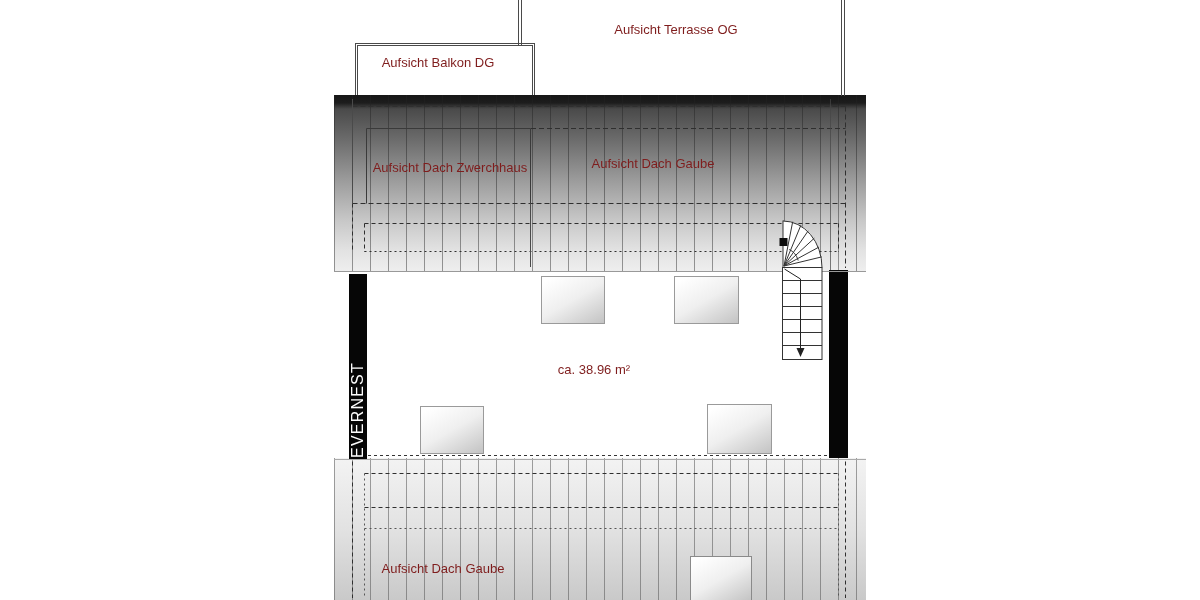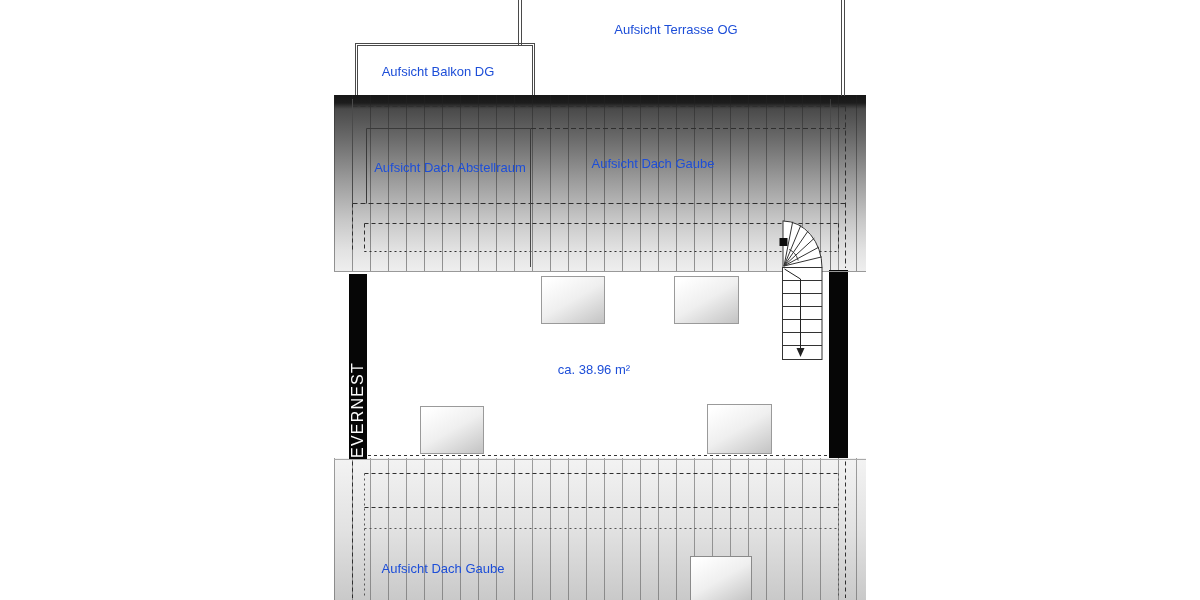--- a/index.html
+++ b/index.html
@@ -3,21 +3,21 @@
 <meta charset="utf-8">
 <style>
   html,body{margin:0;padding:0;background:#fff;}
   #canvas{
     position:relative;width:1200px;height:600px;background:#ffffff;overflow:hidden;
     font-family:"Liberation Sans", sans-serif;color:#1c1c1c;
   }
   .abs{position:absolute;}
   .plan-label{
     position:absolute;font-size:13px;line-height:16px;text-align:center;
-    color:#1d4ed8;z-index:10;white-space:nowrap;
+    color:#7f1d1d;z-index:10;white-space:nowrap;
   }
   
   .roof-top{
     left:334px;top:95px;width:532px;height:177px;z-index:2;
     background:
       repeating-linear-gradient(to right, rgba(35,35,35,.45) 0 1px, transparent 1px 18px),
       linear-gradient(to bottom,#161616 0px,#1d1d1d 8px,#4a4a4a 14px,#6c6c6c 45px,#9b9b9b 85px,#c7c7c7 125px,#e2e2e2 155px,#efefef 177px);
   }
   
   .roof-bottom{
@@ -107,22 +107,22 @@
         <path d="M789.2 249.5 A15 18 0 0 1 798.2 260.5"></path>
         <path d="M782.5 280.5 H822 M782.5 293.5 H822 M782.5 306.5 H822 M782.5 319.5 H822 M782.5 332.5 H822 M782.5 345.5 H822"></path>
       </g>
       <path d="M784.5 269 L800.5 279 V348" fill="none" stroke="#222" stroke-width="1"></path>
       <polygon points="796.5,348 804.5,348 800.5,357" fill="#222"></polygon>
       <rect x="779.5" y="238" width="8" height="8" fill="#0c0c0c"></rect>
     </g>
   </svg>
 
   <div class="plan-label" style="left:591px;top:22px;width:170px;">Aufsicht Terrasse OG</div>
-  <div class="plan-label" style="left:353px;top:64px;width:170px;">Aufsicht Balkon DG</div>
-  <div class="plan-label" style="left:365px;top:160px;width:170px;">Aufsicht Dach Abstellraum</div>
+  <div class="plan-label" style="left:353px;top:55px;width:170px;">Aufsicht Balkon DG</div>
+  <div class="plan-label" style="left:365px;top:160px;width:170px;">Aufsicht Dach Zwerchhaus</div>
   <div class="plan-label" style="left:568px;top:156px;width:170px;">Aufsicht Dach Gaube</div>
   <div class="plan-label room-label">
     <div>ca. 38.96 m²</div>
   </div>
   <div class="plan-label" style="left:358px;top:561px;width:170px;">Aufsicht Dach Gaube</div>
 
   <div class="watermark">EVERNEST</div>
 
 </div>
 

